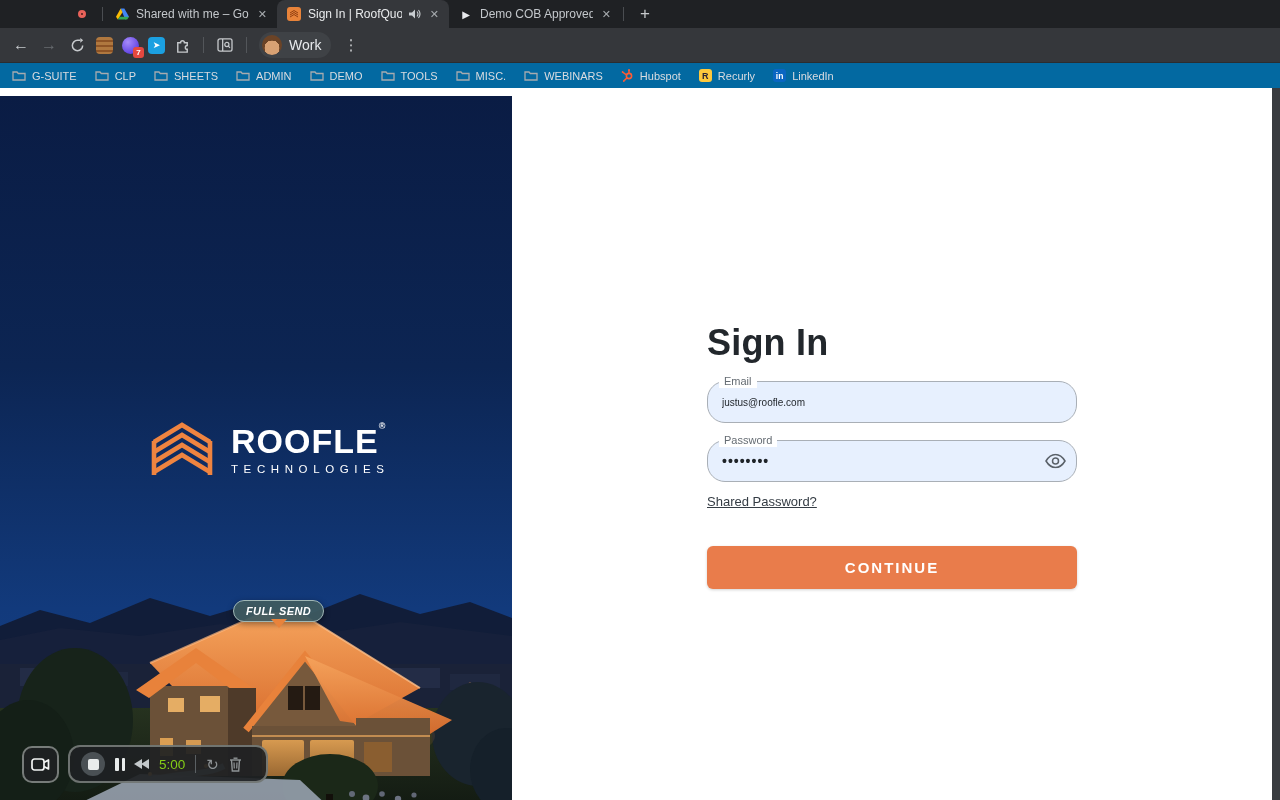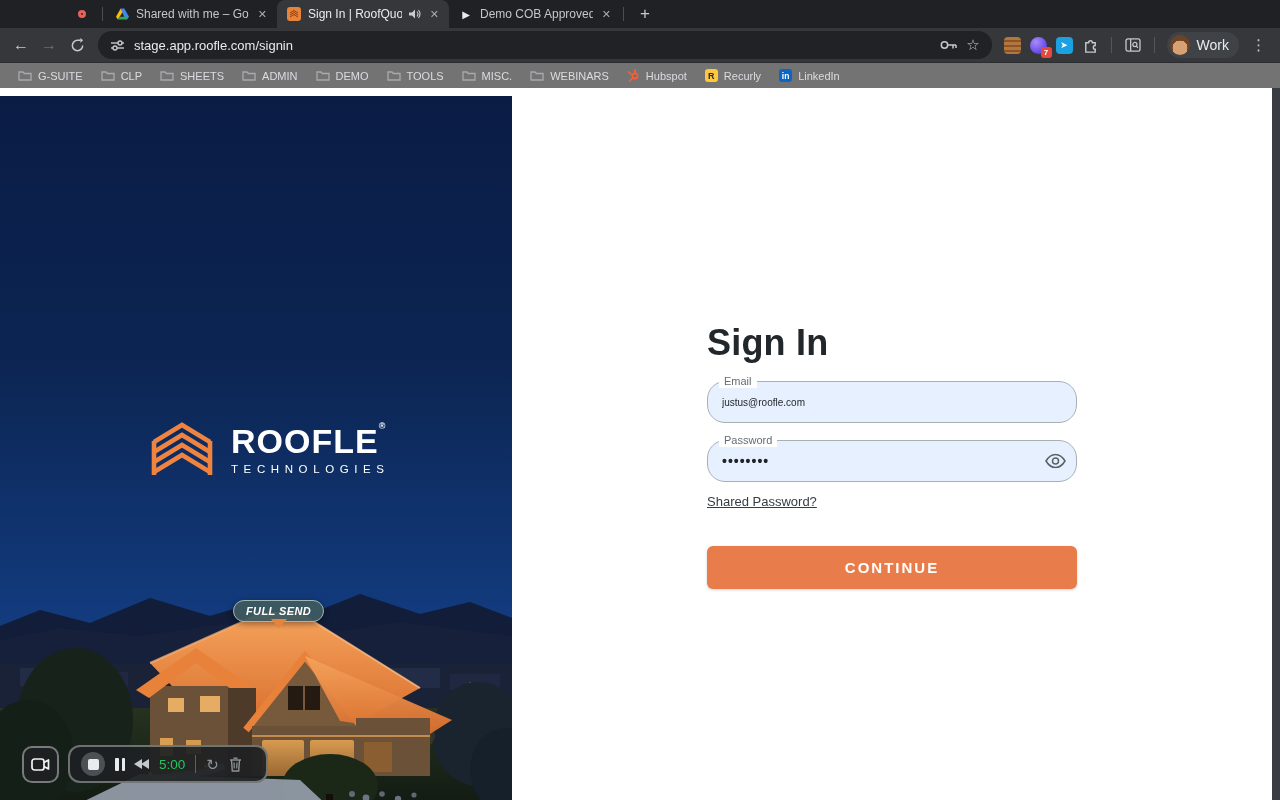--- a/index.html
+++ b/index.html
@@ -48,21 +48,21 @@
     font-size:9px; display:flex; align-items:center; justify-content:center; }
   .tb-sep { width:1px; height:16px; background:#53565A; margin:0 6px; }
   .profile-pill { height:26px; border-radius:13px; background:#3F4246; display:flex;
     align-items:center; gap:7px; padding:0 10px 0 3px; margin:0 4px; }
   .avatar { width:20px; height:20px; border-radius:50%;
     background:radial-gradient(circle at 50% 65%, #D8A173 0 45%, #6B4326 46% 100%); }
   .profile-name { font-size:14px; color:#E8EAED; }
   .kebab { color:#C6C9CC; font-size:15px; padding:0 6px; }
 
   .bookmarks { position:absolute; left:0; top:62px; width:1280px; height:26px;
-    background:#737373; display:flex; align-items:center; padding:0 10px; gap:2px;
+    background:#0369a1; display:flex; align-items:center; padding:0 4px; gap:2px;
     border-top:1px solid #2B2D30; }
   .bm { display:flex; align-items:center; gap:6px; height:20px; padding:0 8px;
     border-radius:10px; font-size:11px; color:#DADCE0; white-space:nowrap; }
   .bm-sq { width:13px; height:13px; border-radius:3px; display:flex; align-items:center;
     justify-content:center; font-weight:700; flex:none; }
   .bm-recurly { background:#FFC83C; color:#2B2333; font-size:9px; }
   .bm-linkedin { background:#0A66C2; color:#fff; font-size:8.5px; }
 
   
   .page { position:absolute; left:0; top:88px; width:1280px; height:712px; background:#fff; }
@@ -110,21 +110,21 @@
     background:rgba(30,33,35,.92); border:2px solid rgba(230,238,230,.4);
     display:flex; align-items:center; padding:0 11px; gap:10px; z-index:10; }
   .stop-wrap { width:24px; height:24px; border-radius:50%; background:#4A5054;
     display:flex; align-items:center; justify-content:center; flex:none; }
   .stop-sq { width:11px; height:11px; border-radius:2px; background:#E9ECEC; }
   .pause { display:flex; gap:3px; }
   .pause span { display:block; width:3.5px; height:13px; background:#E9ECEC; border-radius:1px; }
   .rewind { display:flex; }
   .rewind i { width:0; height:0; border-top:5px solid transparent; border-bottom:5px solid transparent;
     border-right:8px solid #C4C9CB; margin-left:-1px; }
-  .rec-time { font-size:13.5px; color:#22c55e; font-weight:500; }
+  .rec-time { font-size:13.5px; color:#84cc16; font-weight:500; }
   .rec-div { width:1px; height:18px; background:#5B6063; }
   .rec-refresh { font-size:15px; color:#8F9496; line-height:1; }
 </style>
 </head>
 <body>
 
 <div class="tabstrip">
   <div class="tabstrip-inner">
     <div class="pinned-tab">
       <span class="rec-dot"></span>
@@ -175,40 +175,20 @@
 <div class="toolbar">
   <div class="nav-btn">←</div>
   <div class="nav-btn disabled">→</div>
   <div class="nav-btn">
     <svg width="15" height="15" viewBox="0 0 16 16">
       <path d="M13.5,8 A5.5,5.5 0 1 1 8,2.5 L11,2.5" stroke="#C6C9CC" stroke-width="1.6" fill="none"></path>
       <polygon points="11,0 11,5 14,2.5" fill="#C6C9CC"></polygon>
     </svg>
   </div>
 
-  <div class="omnibox">
-    <span class="omni-ic">
-      <svg width="15" height="13" viewBox="0 0 15 13">
-        <line x1="1" y1="4" x2="14" y2="4" stroke="#C6C9CC" stroke-width="1.4"></line>
-        <line x1="1" y1="9" x2="14" y2="9" stroke="#C6C9CC" stroke-width="1.4"></line>
-        <circle cx="10" cy="4" r="2" fill="#202225" stroke="#C6C9CC" stroke-width="1.4"></circle>
-        <circle cx="5" cy="9" r="2" fill="#202225" stroke="#C6C9CC" stroke-width="1.4"></circle>
-      </svg>
-    </span>
-    <span class="url-text">stage.app.roofle.com/signin</span>
-    <span class="omni-ic">
-      <svg width="17" height="12" viewBox="0 0 17 12">
-        <circle cx="4.5" cy="6" r="3.2" fill="none" stroke="#C6C9CC" stroke-width="1.5"></circle>
-        <line x1="8" y1="6" x2="16" y2="6" stroke="#C6C9CC" stroke-width="1.5"></line>
-        <line x1="13" y1="6" x2="13" y2="9.5" stroke="#C6C9CC" stroke-width="1.5"></line>
-        <line x1="16" y1="6" x2="16" y2="9" stroke="#C6C9CC" stroke-width="1.5"></line>
-      </svg>
-    </span>
-    <span class="omni-ic star">☆</span>
-  </div>
 
   <div class="ext-row">
     <span class="ext-brown"></span>
     <span class="ext-purple">
       <span class="ext-badge">7</span>
     </span>
     <span class="ext-send">➤</span>
     <span style="display:flex;">
       <svg width="17" height="17" viewBox="0 0 18 18">
         <path d="M3,7 h3 a2,2 0 1 1 4,0 h3 v3 a2,2 0 1 0 0,4 v3 h-10 z" transform="translate(1,-1)" fill="none" stroke="#C6C9CC" stroke-width="1.5"></path>

